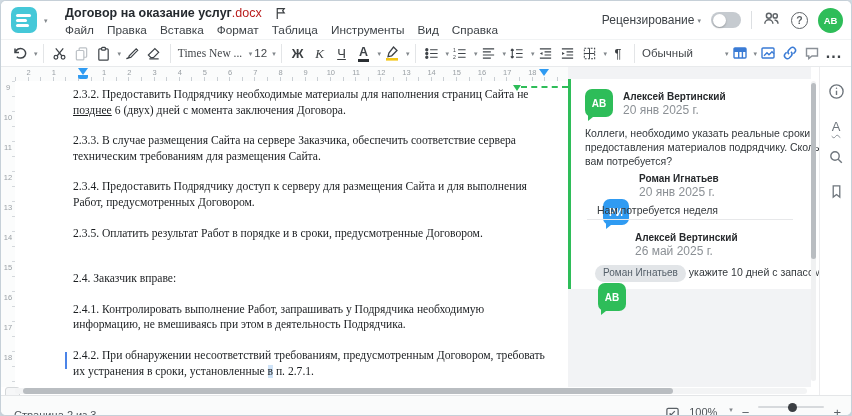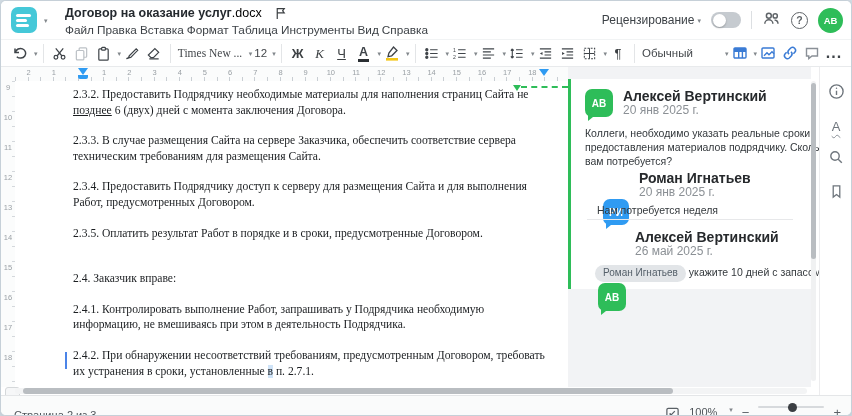--- a/index.html
+++ b/index.html
@@ -12,23 +12,23 @@
   .header{position:absolute;left:0;top:0;width:852px;height:38px;background:#fff;}
   .logo{position:absolute;left:10px;top:6px;width:26px;height:26px;border-radius:7px;background:#45c8d8;}
   .logo i{position:absolute;left:5px;height:2.5px;border-radius:2px;background:#fff;display:block;}
   .logo i:nth-child(1){top:7px;width:15px;}
   .logo i:nth-child(2){top:12px;width:11px;}
   .logo i:nth-child(3){top:17px;width:13px;}
   .car{font-size:7px;color:#82878c;margin-left:3px;line-height:1;}
   .logo-car{position:absolute;left:40px;top:16px;}
   .title-row{position:absolute;left:64px;top:5px;font-size:12.5px;color:#24292e;display:flex;align-items:center;}
   .title-row b{font-weight:700;}
-  .title-ext{color:#000000;font-weight:400;}
+  .title-ext{color:#b91c1c;font-weight:400;}
   .flag{margin-left:12px;display:flex;}
-  .menu-row{position:absolute;left:64px;top:22px;display:flex;gap:3px;font-size:11.8px;color:#3d4247;}
+  .menu-row{position:absolute;left:64px;top:22px;display:flex;gap:13px;font-size:11.8px;color:#3d4247;}
   .menu-item{cursor:default;}
   .hdr-right{position:absolute;right:10px;top:0;height:38px;display:flex;align-items:center;gap:10px;}
   .review{font-size:12px;color:#3d4247;display:flex;align-items:center;}
   .toggle{width:30px;height:16px;border-radius:9px;background:#c6cbd0;position:relative;}
   .toggle .knob{position:absolute;left:1.5px;top:1.5px;width:13px;height:13px;border-radius:50%;background:#fff;box-shadow:0 1px 2px rgba(0,0,0,.25);}
   .vline{width:1px;height:18px;background:#dcdfe2;}
   .circle-q{width:17px;height:17px;border-radius:50%;border:1.5px solid #5f6468;color:#5f6468;
     font-size:10.5px;font-weight:700;display:flex;align-items:center;justify-content:center;box-sizing:border-box;}
   .avatar-circle{width:25px;height:25px;border-radius:50%;background:#2ebd59;color:#fff;font-size:9.5px;font-weight:700;
     display:flex;align-items:center;justify-content:center;}
@@ -80,21 +80,21 @@
 
   
   .panel{position:absolute;left:567px;top:66px;width:243px;height:320px;background:#f2f3f5;}
   .thread{position:absolute;left:0;top:12px;width:243px;height:210px;background:#fff;border-left:3px solid #2ebd59;box-sizing:border-box;}
   .bubble{position:relative;width:28px;height:28px;border-radius:7px;background:currentColor;}
   .bubble::after{content:"";position:absolute;left:3px;bottom:-4px;width:0;height:0;
     border:4px solid transparent;border-top:5px solid;border-left:5px solid;}
   .bubble .ini{position:absolute;inset:0;display:flex;align-items:center;justify-content:center;color:#fff;font-size:10px;font-weight:700;}
   .b-green{color:#2ebd59;}
   .b-blue{color:#2f9bf2;}
-  .c-name{font-size:14px;font-weight:700;color:#26292c;line-height:13px;}
+  .c-name{font-size:10px;font-weight:700;color:#26292c;line-height:13px;}
   .c-date{font-size:12px;color:#8b9095;line-height:13px;}
   .c-body{font-size:10.5px;color:#33383c;line-height:14px;white-space:pre;}
   .divider{position:absolute;left:16px;top:140px;width:206px;height:1px;background:#e7e8ea;}
   .pill{display:inline-block;background:#e2e5e8;border-radius:9px;padding:1px 8px 2px;font-size:10px;color:#55606a;}
   .vscroll{position:absolute;left:810px;top:80px;width:5px;height:300px;background:#f0f1f2;border-radius:3px;}
   .vscroll .thumb{position:absolute;left:0;top:2px;width:5px;height:176px;background:#b9bdc1;border-radius:3px;}
 
   
   .sidebar{position:absolute;left:818px;top:66px;width:33px;height:328px;background:#fff;border-left:1px solid #ececee;
     display:flex;flex-direction:column;align-items:center;padding-top:16px;gap:15px;box-sizing:border-box;color:#6f767d;}

